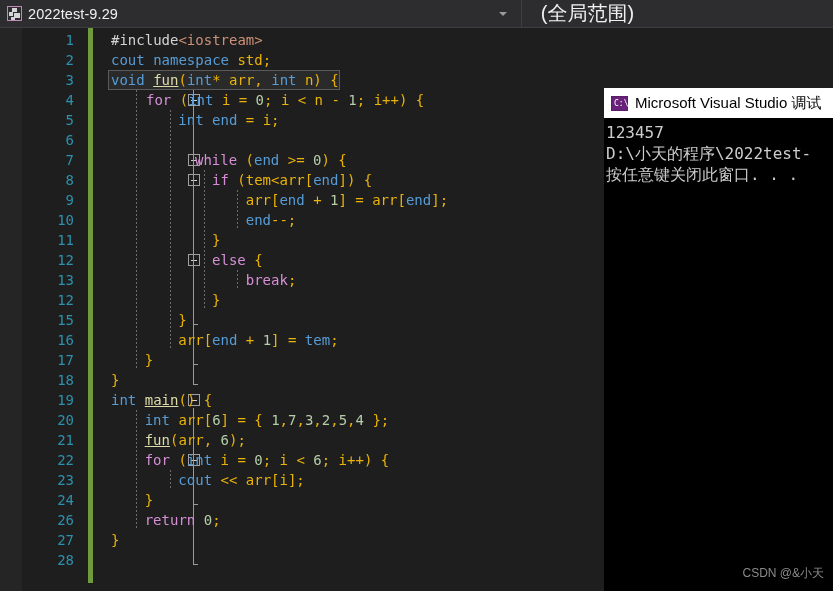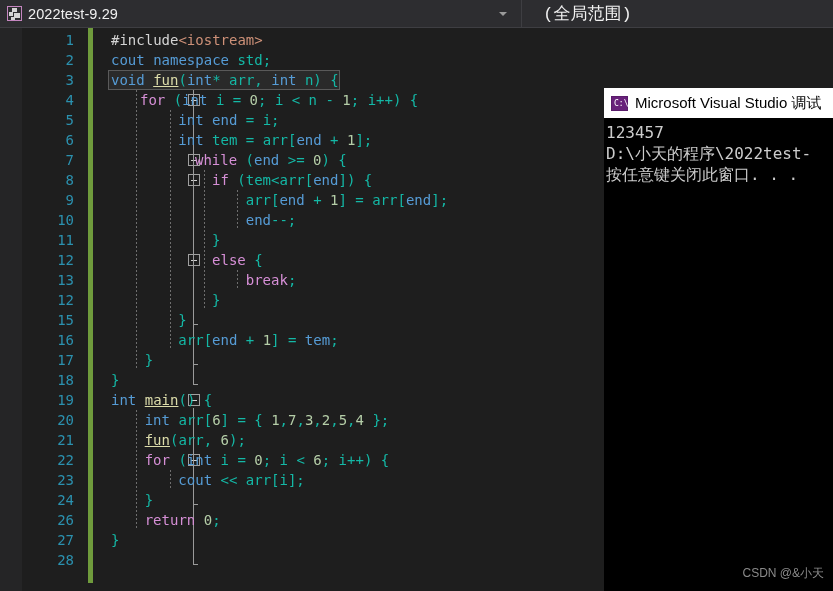--- a/index.html
+++ b/index.html
@@ -38,21 +38,21 @@
     position:absolute;right:14px;top:50%;margin-top:-2px;
     width:0;height:0;border-left:4px solid transparent;border-right:4px solid transparent;
     border-top:4px solid #9a9a9a;
   }
   .nav-divider{width:1px;height:28px;background:#3e3e42;flex:0 0 1px;}
   .nav-right{
     flex:1;height:100%;display:flex;align-items:center;justify-content:center;
     padding-right:180px;box-sizing:border-box;
   }
   .scope-name{
-    color:#f0f0f0;font-family:Liberation Mono, monospace;font-size:17px;white-space:nowrap;text-align:right;
+    color:#f0f0f0;font-family:Liberation Sans, sans-serif;font-size:20px;white-space:nowrap;text-align:right;
   }
 
   
   .editor{
     position:absolute;left:0;top:28px;width:833px;height:563px;background:#1e1e1e;
   }
   .strip-left{position:absolute;left:0;top:0;width:22px;height:563px;background:#252526;}
   .gutter{position:absolute;left:22px;top:0;width:66px;height:563px;background:#1e1e1e;}
   .change-bar{position:absolute;left:88px;top:0;width:5px;height:555px;background:#6f9b3c;}
   .fold-col{position:absolute;left:93px;top:0;width:18px;height:563px;}
@@ -89,21 +89,21 @@
     position:absolute;left:108px;top:0;height:20px;width:232px;
     border:1px solid #5a5a5a;box-sizing:border-box;background:#2a2a2a;
   }
 
   
   .kw{color:#d68fd6;}      
   .ty{color:#569cd6;}      
   .fn{color:#dcdcaa;text-decoration:underline;}      
   .str{color:#ce9178;}     
   .num{color:#b5cea8;}     
-  .pl{color:#14b8a6;}      
+  .pl{color:#eab308;}      
   .pp{color:#d4d4d4;}
 
   
   .console{
     position:absolute;left:604px;top:88px;width:229px;height:503px;
     background:#000;overflow:hidden;
   }
   .console-title{
     height:30px;background:#ffffff;display:flex;align-items:center;padding-left:7px;
     box-sizing:border-box;overflow:hidden;
@@ -173,23 +173,23 @@
         <div class="fend" style="left: 100px; top: 296px;"></div>
         <div class="fline" style="top: 380px; height: 156px;"></div>
         <div class="fend" style="left: 100px; top: 536px;"></div>
         <div class="fline" style="top: 440px; height: 36px;"></div>
         <div class="fend" style="left: 100px; top: 476px;"></div>
       </div>
     <div class="lines" id="lines">
         <div class="line"><div class="lnum">1</div><div class="code" style="left: 111px;"><span class="pp">#include</span><span class="str">&lt;iostream&gt;</span></div></div>
         <div class="line"><div class="lnum">2</div><div class="code" style="left: 111px;"><span class="ty">cout</span><span class="pl"> </span><span class="ty">namespace</span><span class="pl"> std;</span></div></div>
         <div class="line"><div class="curline"></div><div class="lnum">3</div><div class="code" style="left: 111px;"><span class="ty">void</span><span class="pl"> </span><span class="fn">fun</span><span class="pl">(</span><span class="ty">int</span><span class="pl">* arr, </span><span class="ty">int</span><span class="pl"> n) {</span></div></div>
-        <div class="line"><div class="guide" style="left: 136.26px;"></div><div class="lnum">4</div><div class="code" style="left: 140px;"><span class="kw">for</span><span class="pl"> (</span><span class="ty">int</span><span class="pl"> i = </span><span class="num">0</span><span class="pl">; i &lt; n - </span><span class="num">1</span><span class="pl">; i++) {</span></div></div>
+        <div class="line"><div class="guide" style="left: 136.26px;"></div><div class="lnum">4</div><div class="code" style="left: 146px;"><span class="kw">for</span><span class="pl"> (</span><span class="ty">int</span><span class="pl"> i = </span><span class="num">0</span><span class="pl">; i &lt; n - </span><span class="num">1</span><span class="pl">; i++) {</span></div></div>
         <div class="line"><div class="guide" style="left: 136.26px;"></div><div class="guide" style="left: 169.94px;"></div><div class="lnum">5</div><div class="code" style="left: 178.36px;"><span class="ty">int</span><span class="pl"> </span><span class="ty">end</span><span class="pl"> = i;</span></div></div>
-        <div class="line"><div class="guide" style="left: 136.26px;"></div><div class="guide" style="left: 169.94px;"></div><div class="lnum">6</div><div class="code" style="left: 178.36px;"><span class="ty">int</span><span class="pl"> tem = arr[</span><span class="ty">end</span><span class="pl"> + </span><span class="num">1</span><span class="pl">];</span></div></div>
+        <div class="line"><div class="guide" style="left: 136.26px;"></div><div class="guide" style="left: 169.94px;"></div><div class="lnum">6</div></div>
         <div class="line"><div class="guide" style="left: 136.26px;"></div><div class="guide" style="left: 169.94px;"></div><div class="lnum">7</div><div class="code" style="left: 195px;"><span class="kw">while</span><span class="pl"> (</span><span class="ty">end</span><span class="pl"> &gt;= </span><span class="num">0</span><span class="pl">) {</span></div></div>
         <div class="line"><div class="guide" style="left: 136.26px;"></div><div class="guide" style="left: 169.94px;"></div><div class="guide" style="left: 203.62px;"></div><div class="lnum">8</div><div class="code" style="left: 212.04px;"><span class="kw">if</span><span class="pl"> (tem&lt;arr[</span><span class="ty">end</span><span class="pl">]) {</span></div></div>
         <div class="line"><div class="guide" style="left: 136.26px;"></div><div class="guide" style="left: 169.94px;"></div><div class="guide" style="left: 203.62px;"></div><div class="guide" style="left: 237.3px;"></div><div class="lnum">9</div><div class="code" style="left: 245.72px;"><span class="pl">arr[</span><span class="ty">end</span><span class="pl"> + </span><span class="num">1</span><span class="pl">] = arr[</span><span class="ty">end</span><span class="pl">];</span></div></div>
         <div class="line"><div class="guide" style="left: 136.26px;"></div><div class="guide" style="left: 169.94px;"></div><div class="guide" style="left: 203.62px;"></div><div class="guide" style="left: 237.3px;"></div><div class="lnum">10</div><div class="code" style="left: 245.72px;"><span class="ty">end</span><span class="pl">--;</span></div></div>
         <div class="line"><div class="guide" style="left: 136.26px;"></div><div class="guide" style="left: 169.94px;"></div><div class="guide" style="left: 203.62px;"></div><div class="lnum">11</div><div class="code" style="left: 212.04px;"><span class="pl">}</span></div></div>
         <div class="line"><div class="guide" style="left: 136.26px;"></div><div class="guide" style="left: 169.94px;"></div><div class="guide" style="left: 203.62px;"></div><div class="lnum">12</div><div class="code" style="left: 212.04px;"><span class="kw">else</span><span class="pl"> {</span></div></div>
         <div class="line"><div class="guide" style="left: 136.26px;"></div><div class="guide" style="left: 169.94px;"></div><div class="guide" style="left: 203.62px;"></div><div class="guide" style="left: 237.3px;"></div><div class="lnum">13</div><div class="code" style="left: 245.72px;"><span class="kw">break</span><span class="pl">;</span></div></div>
         <div class="line"><div class="guide" style="left: 136.26px;"></div><div class="guide" style="left: 169.94px;"></div><div class="guide" style="left: 203.62px;"></div><div class="lnum">12</div><div class="code" style="left: 212.04px;"><span class="pl">}</span></div></div>
         <div class="line"><div class="guide" style="left: 136.26px;"></div><div class="guide" style="left: 169.94px;"></div><div class="lnum">15</div><div class="code" style="left: 178.36px;"><span class="pl">}</span></div></div>
         <div class="line"><div class="guide" style="left: 136.26px;"></div><div class="guide" style="left: 169.94px;"></div><div class="lnum">16</div><div class="code" style="left: 178.36px;"><span class="pl">arr[</span><span class="ty">end</span><span class="pl"> + </span><span class="num">1</span><span class="pl">] = </span><span class="ty">tem</span><span class="pl">;</span></div></div>

